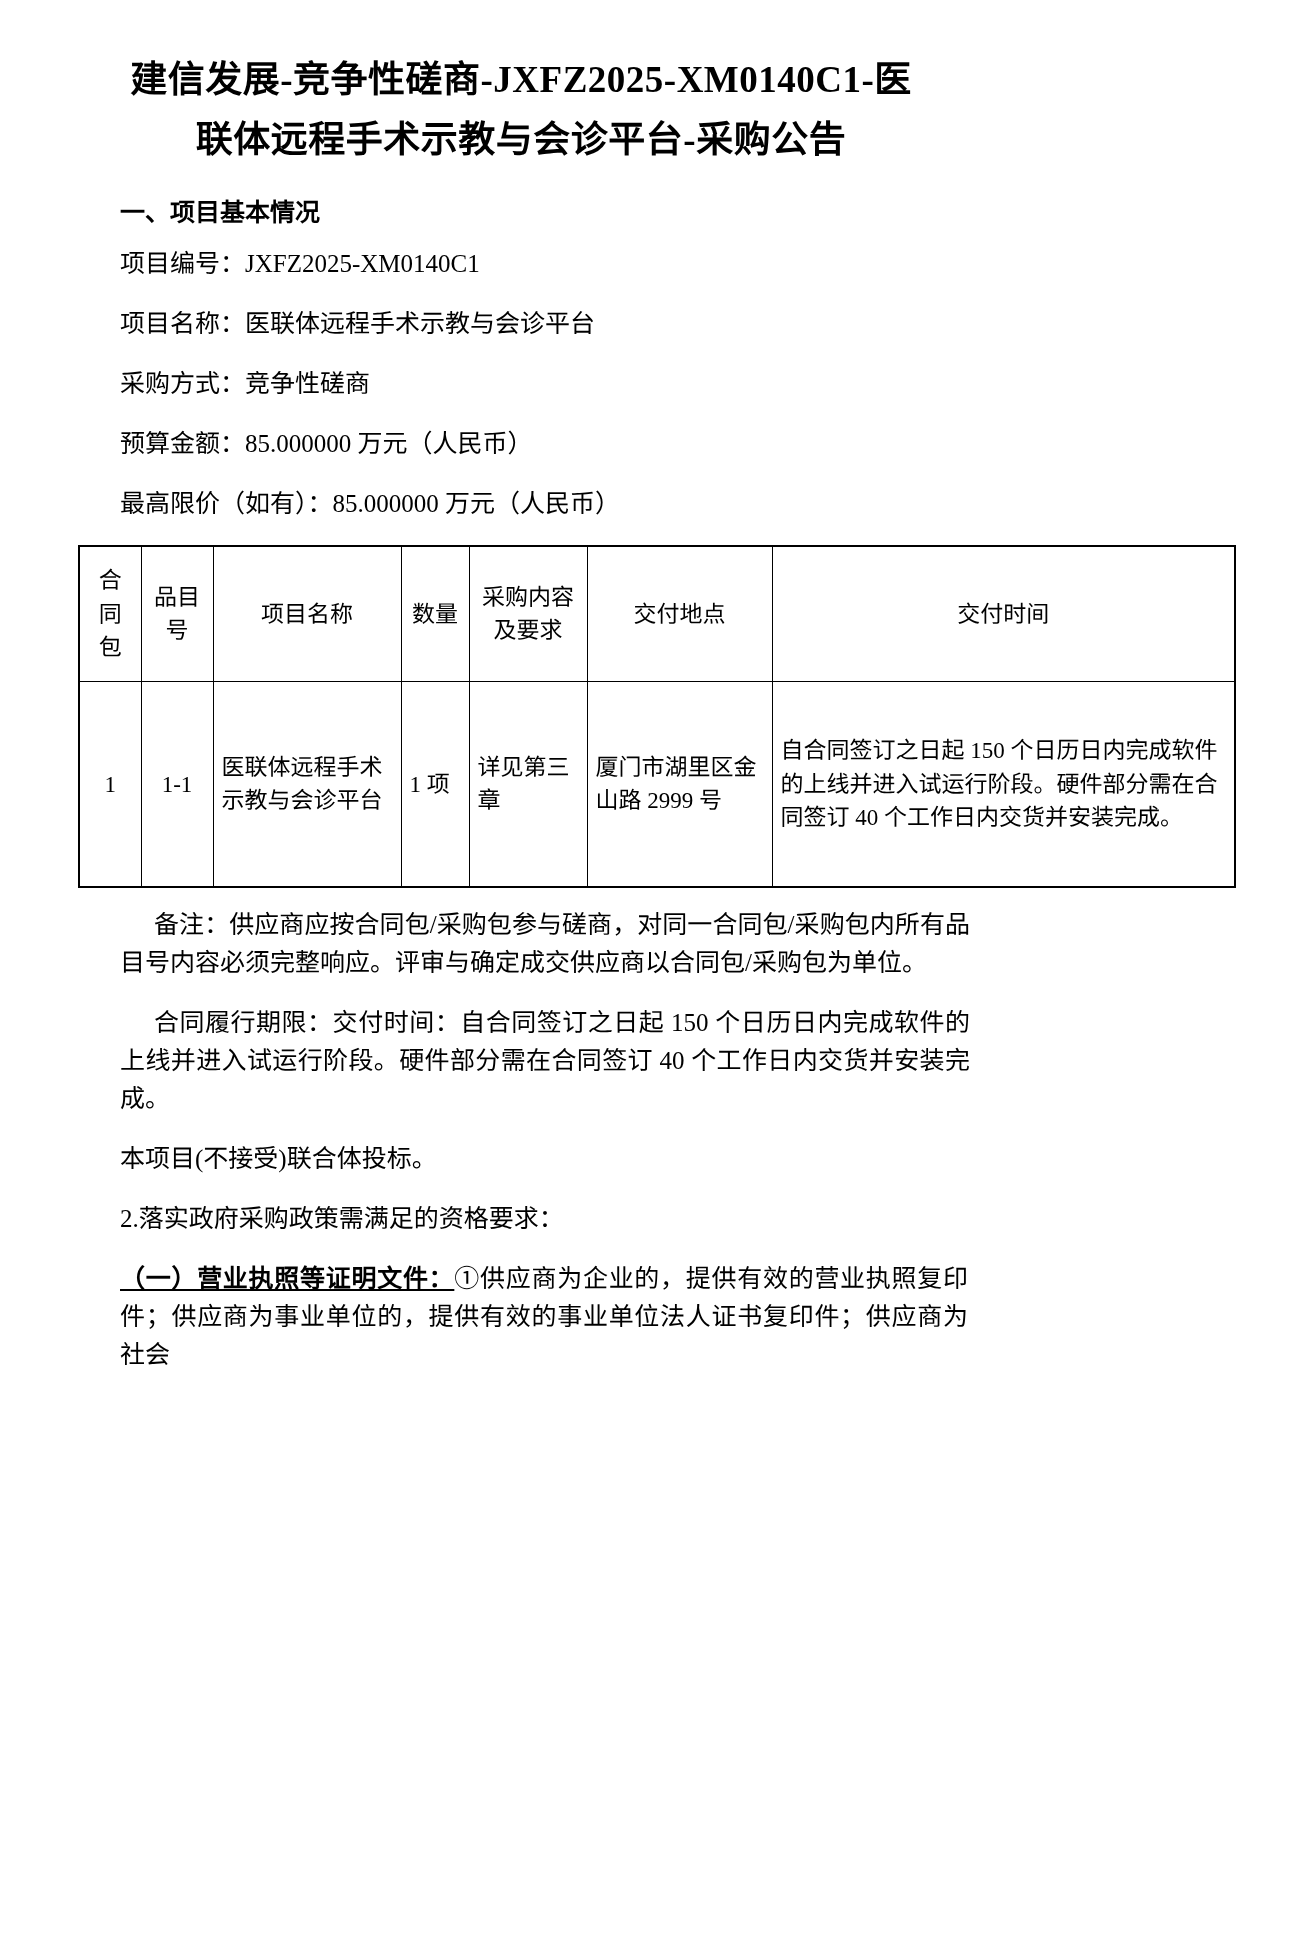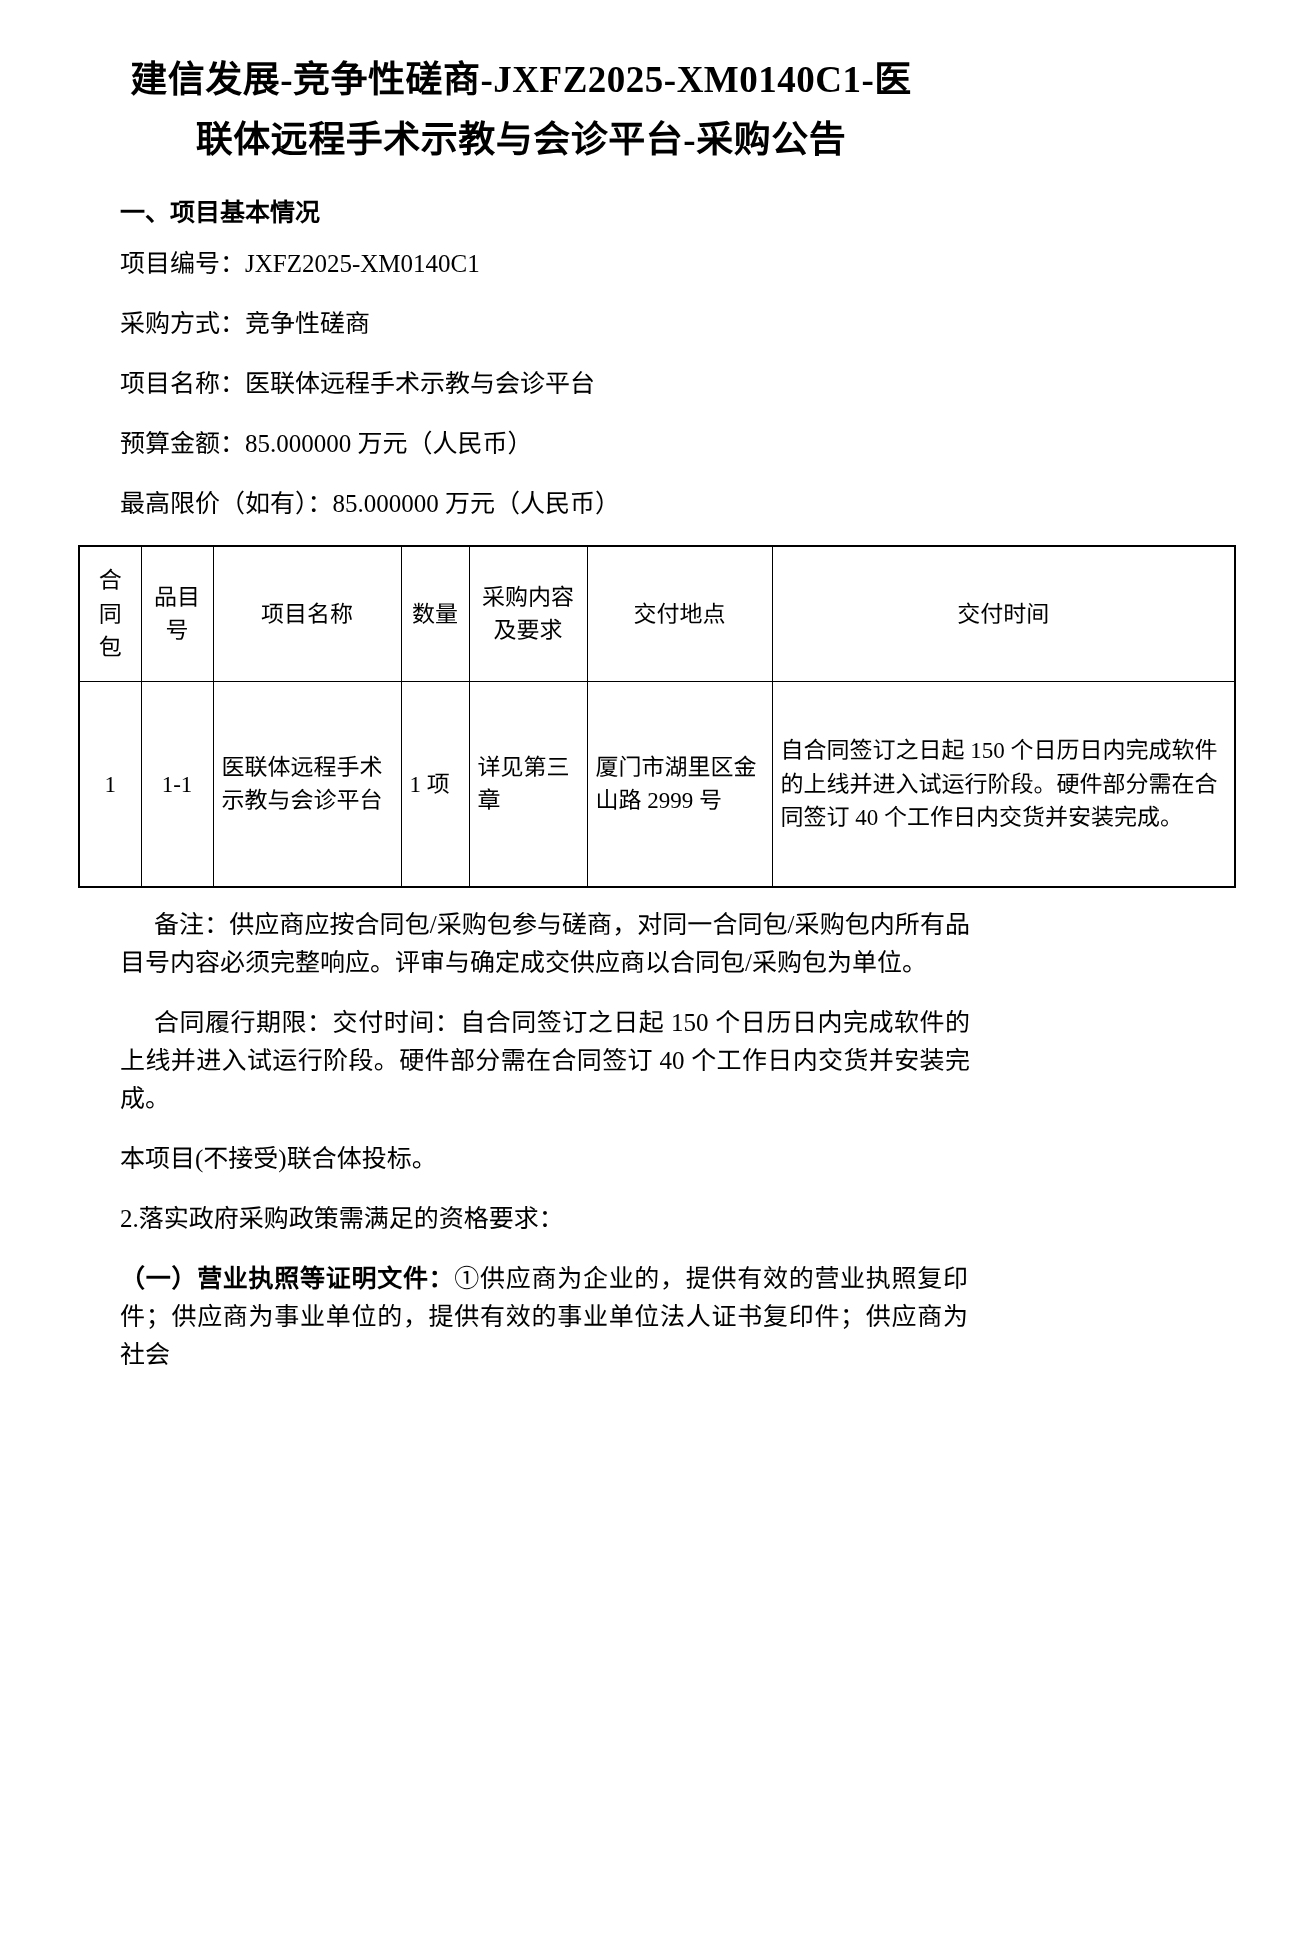--- a/index.html
+++ b/index.html
@@ -53,20 +53,21 @@
     margin-right: 4px;
     text-indent: 34px;
     text-align: justify;
     text-justify: inter-ideograph;
   }
   .para.tight {
     margin-bottom: 20px;
   }
   .bold {
     font-weight: bold;
+    text-decoration: underline;
   }
   table.req {
     border-collapse: collapse;
     width: 1158px;
     margin: 6px 0 18px 10px;
     table-layout: fixed;
     border: 2px solid #000;
   }
   table.req th, table.req td {
     border: 1px solid #000;
@@ -98,22 +99,22 @@
 </head>
 <body>
 
 <div class="page">
 
   <h1 class="doc-title">建信发展-竞争性磋商-JXFZ2025-XM0140C1-医联体远程手术示教与会诊平台-采购公告</h1>
 
   <div class="section-heading">一、项目基本情况</div>
 
   <p class="para">项目编号：JXFZ2025-XM0140C1</p>
+  <p class="para">项目名称：医联体远程手术示教与会诊平台</p>
   <p class="para">采购方式：竞争性磋商</p>
-  <p class="para">项目名称：医联体远程手术示教与会诊平台</p>
   <p class="para">预算金额：85.000000 万元（人民币）</p>
   <p class="para">最高限价（如有）：85.000000 万元（人民币）</p>
 
   <table class="req">
     <colgroup>
       <col class="col-a">
         <col class="col-b">
         <col class="col-c">
         <col class="col-d">
       <col class="col-e">

